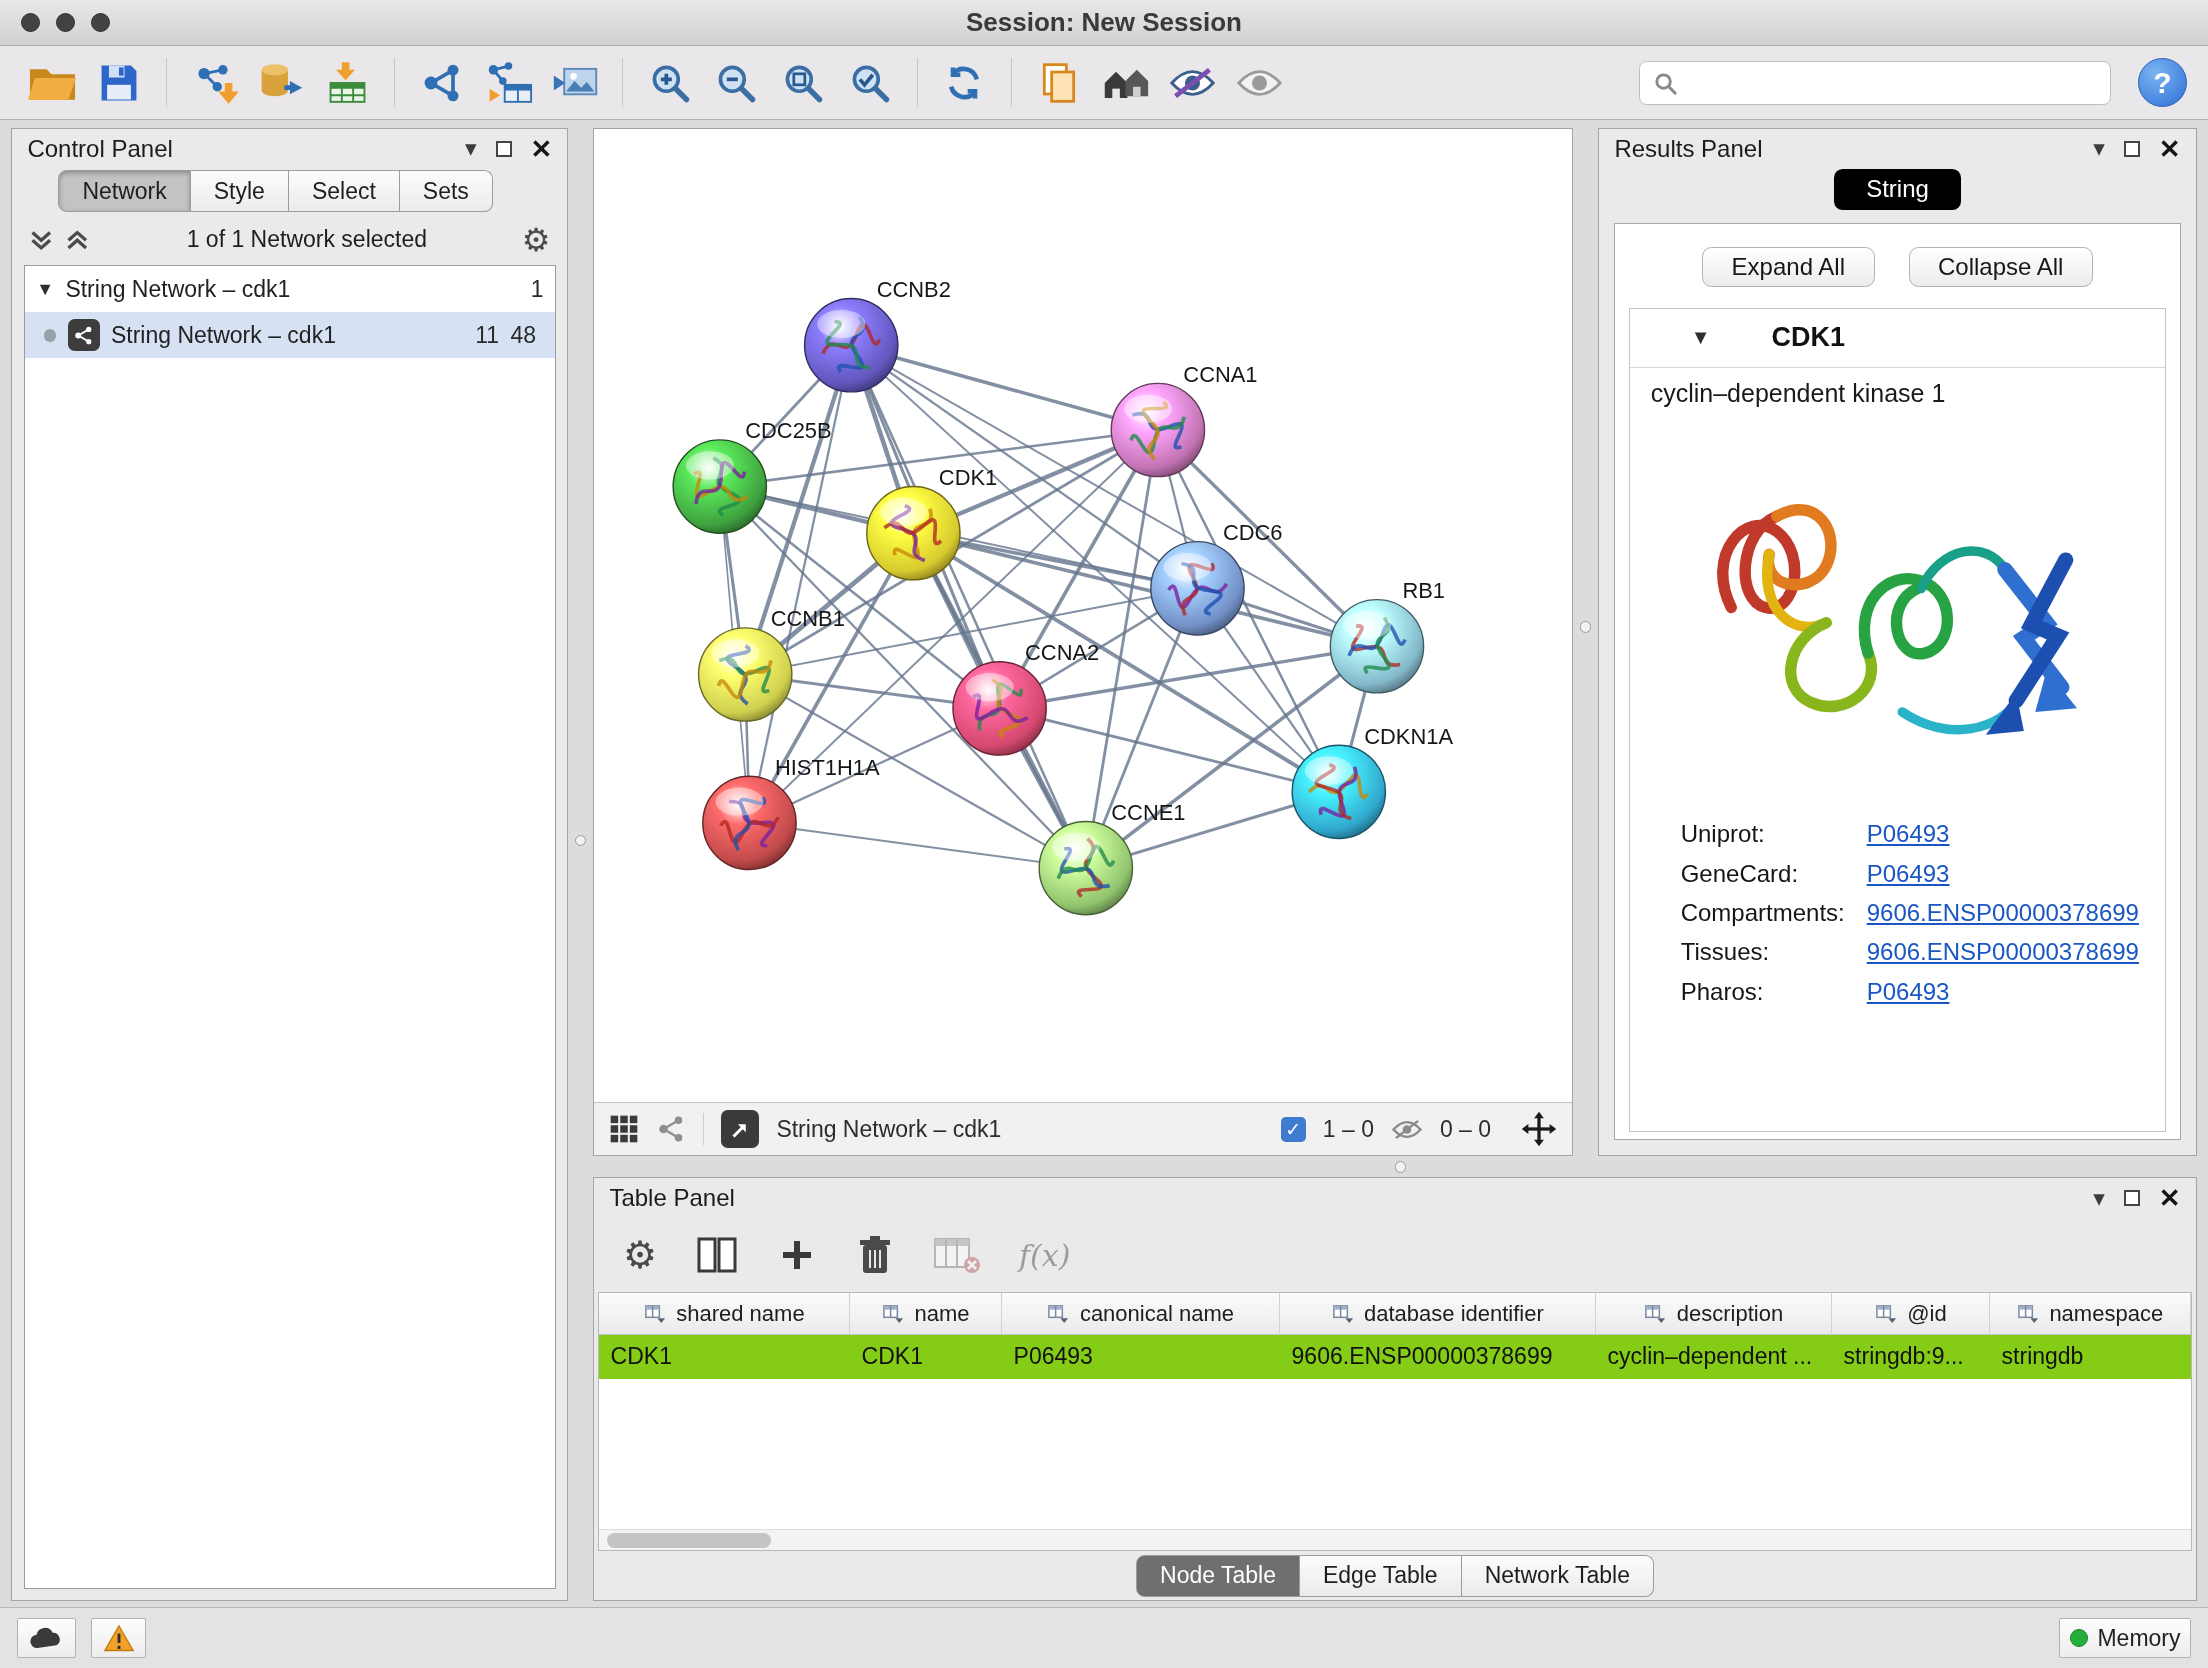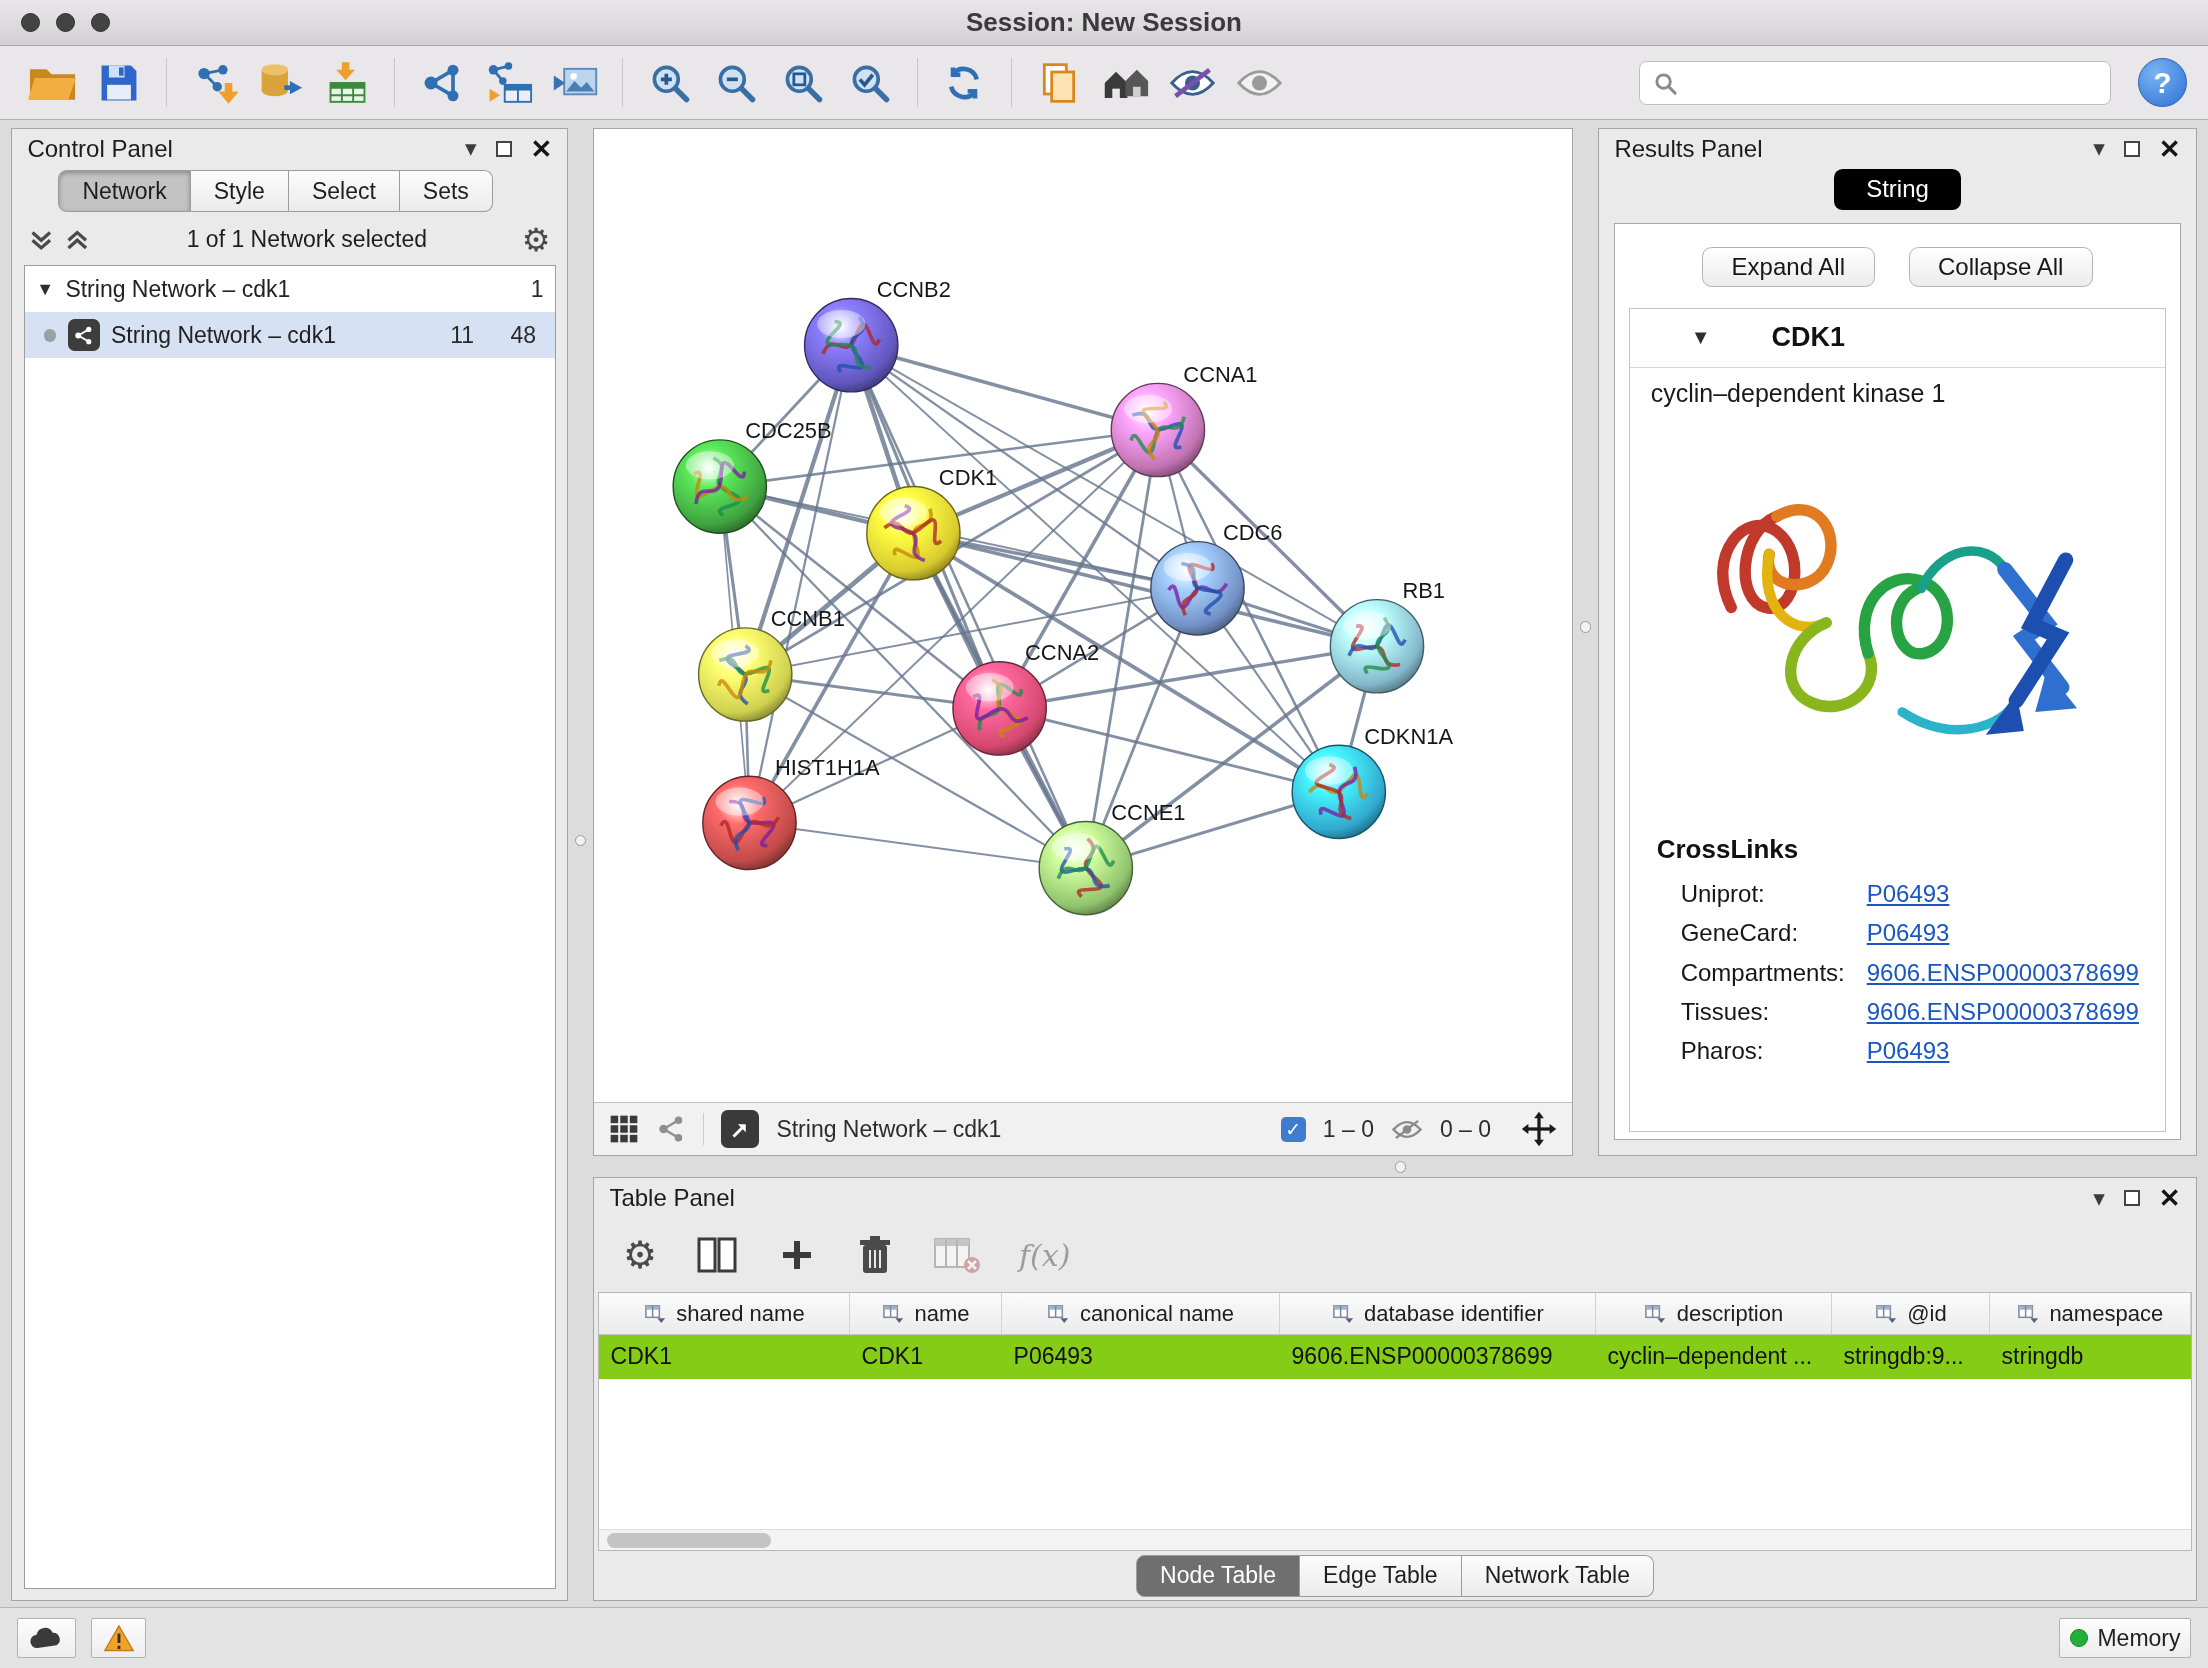--- a/index.html
+++ b/index.html
@@ -343,21 +343,21 @@
                 </g>
                 <g fill="#fff">
                   <circle cx="6" cy="12" r="3.4"></circle>
                   <circle cx="18" cy="5" r="3"></circle>
                   <circle cx="18" cy="19" r="3"></circle>
                 </g>
               </svg>
             </span>
           <span>String Network – cdk1</span>
           <span class="spring"></span>
-          <span class="cnt" style="margin-right:25px;">11</span>
+          <span class="cnt" style="">11</span>
           <span class="cnt" style="margin-right:7.6px;">48</span>
         </div>
       </div>
     </div>
 
     <div class="vsplit">
         <span class="knob"></span>
       </div>
 
     <div class="center-right">
@@ -765,21 +765,20 @@
                     <path d="M102 119c-8-26 10-44 28-38s18 34 2 38-22-26-4-34" stroke="#27a343" stroke-width="6"></path>
                     <path d="M130 85c10-22 34-26 44-10" stroke="#18a089" stroke-width="5"></path>
                     <path d="M120 150c24 16 52 10 62-8" stroke="#2bb3c9" stroke-width="5"></path>
                     <path d="M174 75l22 28-12 8 20 26" stroke="#2f6fd0" stroke-width="8"></path>
                     <path d="M206 70l-18 34 14 6-22 34" stroke="#1c4fb0" stroke-width="8"></path>
                   </g>
                   <path d="M196 128l16 20-22 2z" fill="#2f6fd0"></path>
                   <path d="M180 140l-16 22 20-2z" fill="#1c4fb0"></path>
                 </svg>
               </div>
-              <div class="rx-title">CrossLinks</div>
               <div id="crosslinks">
                   <div class="rx-row">
                     <span class="rx-label">Uniprot:</span>
                     <a class="rx-link" href="#">P06493</a>
                   </div>
                   <div class="rx-row">
                     <span class="rx-label">GeneCard:</span>
                     <a class="rx-link" href="#">P06493</a>
                   </div>
                   <div class="rx-row">

